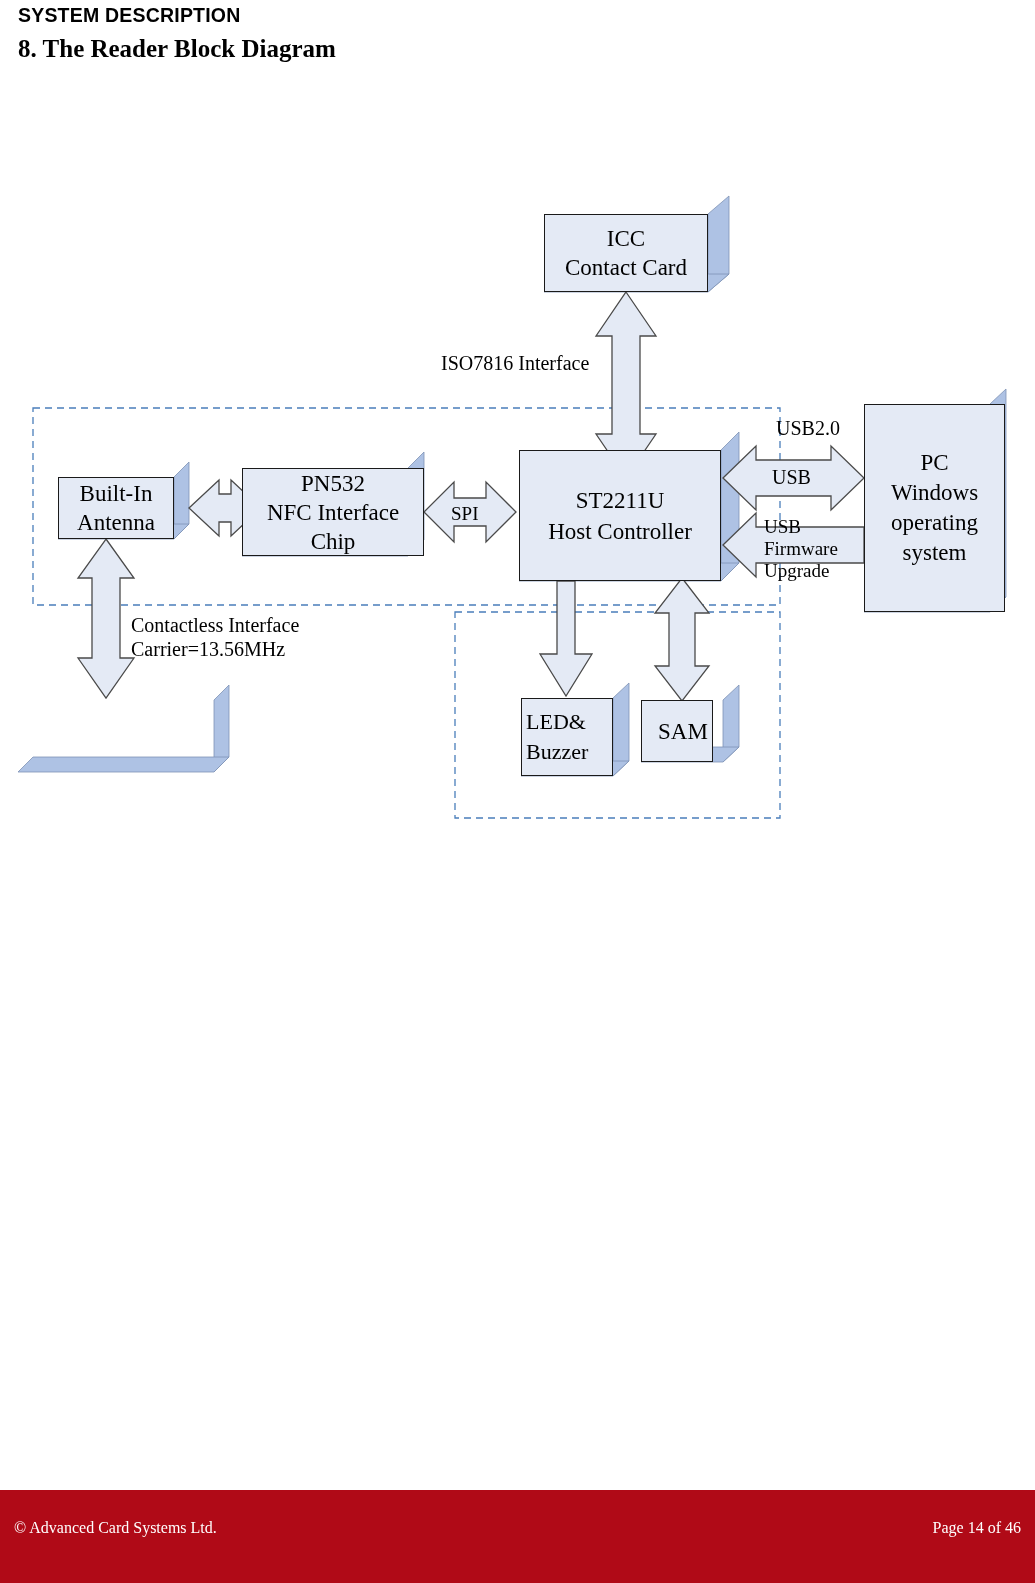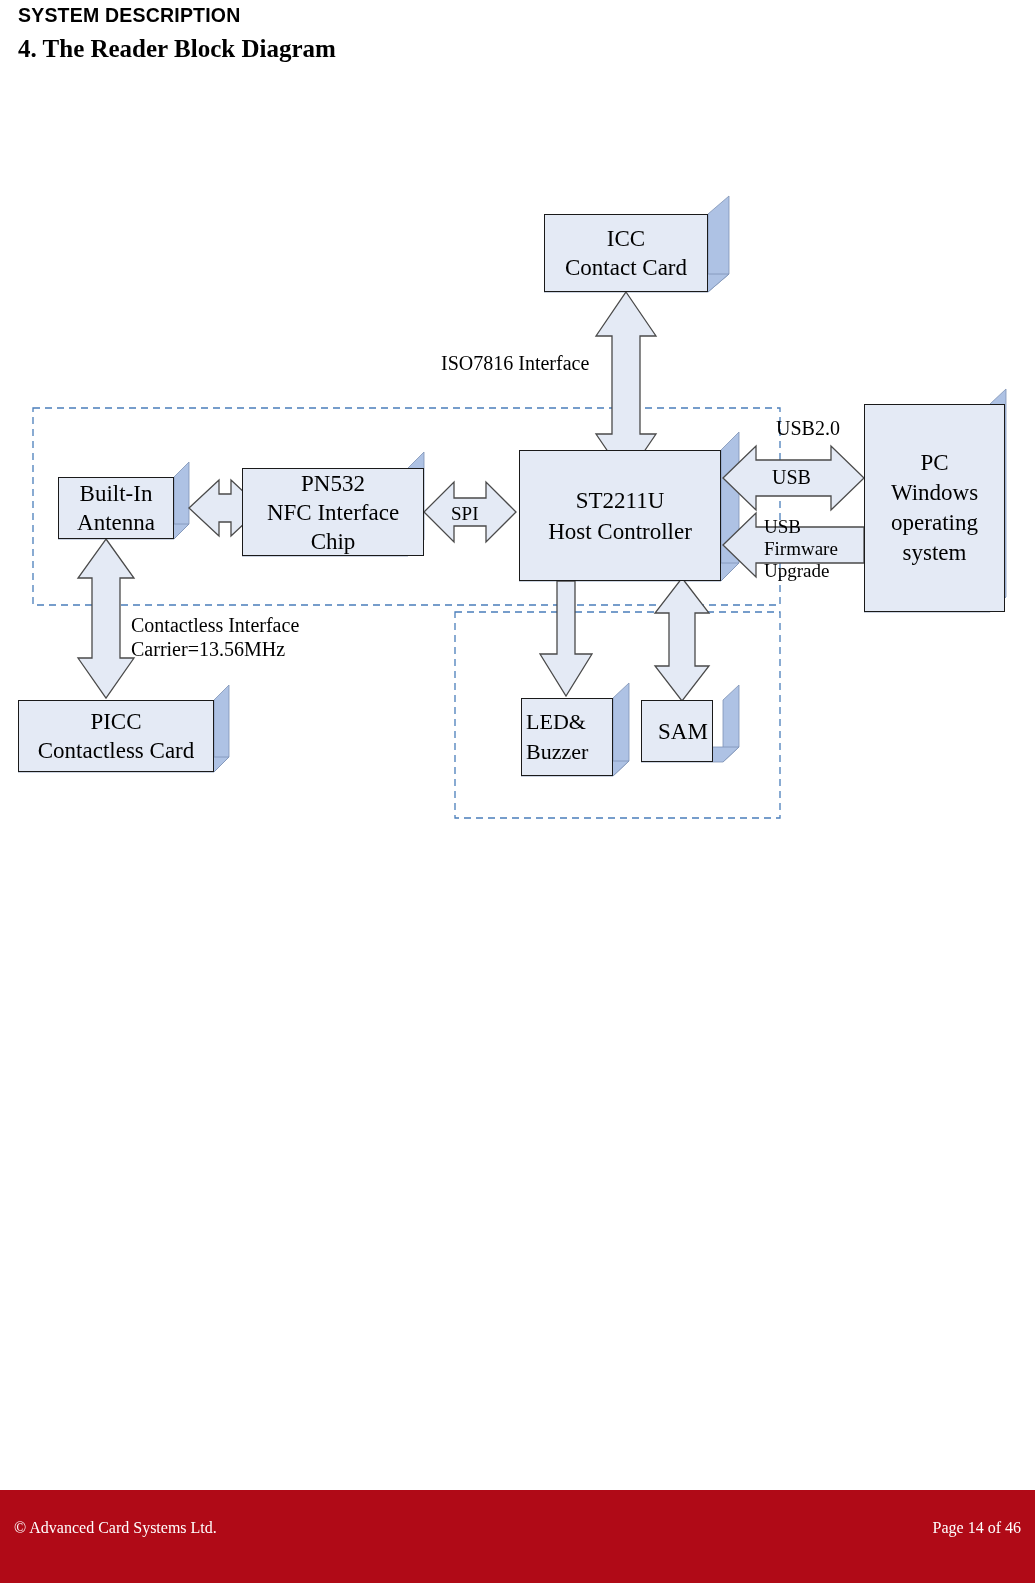--- a/index.html
+++ b/index.html
@@ -131,21 +131,21 @@
     font-size: 16px;
     color: #ffffff;
     line-height: 20px;
   }
 </style>
 </head>
 <body>
 
 <div id="doc-header">
   <div id="section-eyebrow">SYSTEM DESCRIPTION</div>
-  <div id="section-title">4. The Reader Block Diagram</div>
+  <div id="section-title">8. The Reader Block Diagram</div>
 </div>
 
 <div id="diagram">
 
   <svg id="diagram-svg" width="1035" height="900" viewBox="0 0 1035 900">
     <defs>
       <style>
         .shadow-face { fill: #aec2e4; stroke: #7f93b5; stroke-width: 0.8; }
         .arrow       { fill: #e4eaf5; stroke: #4a4a4a; stroke-width: 1.3; stroke-linejoin: miter; }
         .dashbox     { fill: none; stroke: #4a7ebb; stroke-width: 1.3; stroke-dasharray: 7 5; }
@@ -246,24 +246,20 @@
 Host Controller</span>
   </div>
 
   <div class="block" id="block-pc">
     <span class="block-text">PC
 Windows
 operating
 system</span>
   </div>
 
-  <div class="block" id="block-picc">
-    <span class="block-text">PICC
-Contactless Card</span>
-  </div>
 
   <div class="block" id="block-led">
     <span class="block-text">LED&amp;
 Buzzer</span>
   </div>
 
   <div class="block" id="block-sam">
     <span class="block-text">SAM</span>
   </div>
 

